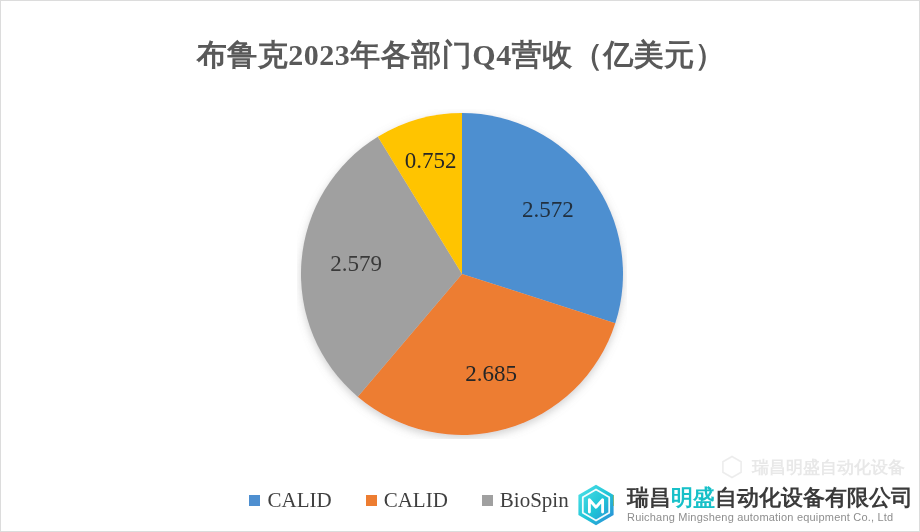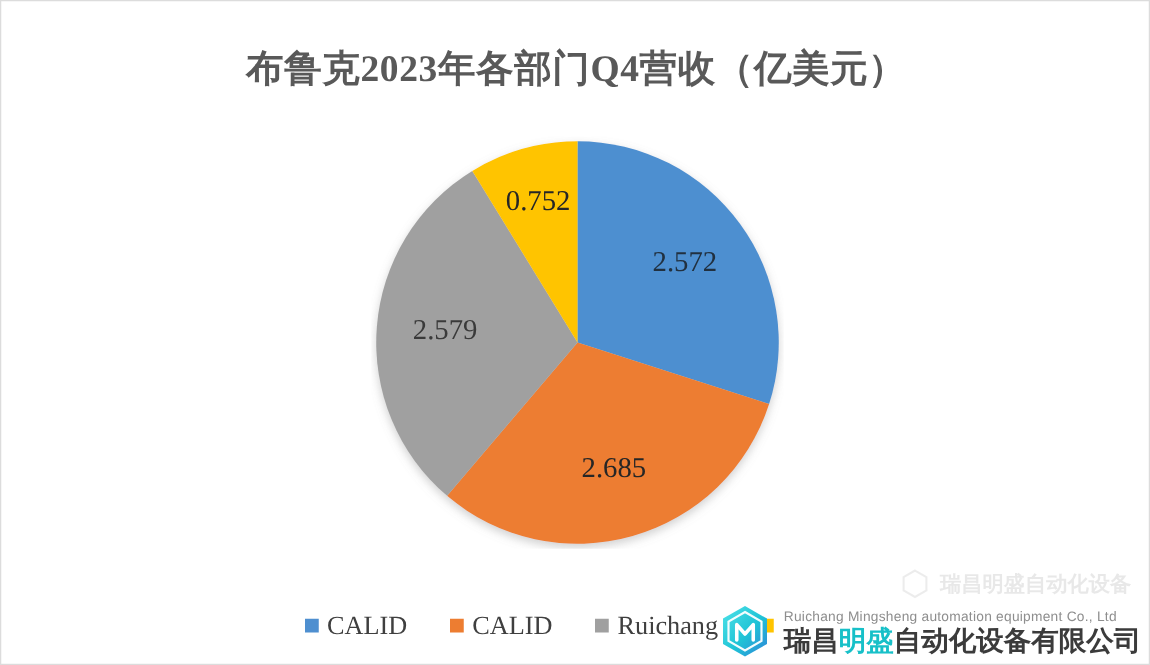--- a/index.html
+++ b/index.html
@@ -186,21 +186,21 @@
       <span class="legend-label">CALID</span>
     </div>
 
     <div class="legend-item">
       <span class="legend-swatch" style="background: rgb(237, 125, 49);"></span>
       <span class="legend-label">CALID</span>
     </div>
 
     <div class="legend-item">
       <span class="legend-swatch" style="background: rgb(160, 160, 160);"></span>
-      <span class="legend-label">Ruichang</span>
+      <span class="legend-label">BioSpin</span>
     </div>
 
     <div class="legend-item hidden-label">
       <span class="legend-swatch" style="background: rgb(255, 196, 0);"></span>
       <span class="legend-label">SOLID</span>
     </div>
 
   </div>
 
   <div id="ghost-watermark">
@@ -217,20 +217,20 @@
           <stop offset="0%" stop-color="#4fe3e8"></stop>
           <stop offset="55%" stop-color="#1fc3d6"></stop>
           <stop offset="100%" stop-color="#2f84d8"></stop>
         </linearGradient>
       </defs>
       <polygon points="50,4 90,27 90,73 50,96 10,73 10,27" fill="url(#hexGrad)"></polygon>
       <polygon points="50,15 80,32.5 80,67.5 50,85 20,67.5 20,32.5" fill="none" stroke="#ffffff" stroke-width="4" opacity="0.95"></polygon>
       <path d="M35,66 L35,38 L50,55 L65,38 L65,66" fill="none" stroke="#ffffff" stroke-width="6.5" stroke-linecap="round" stroke-linejoin="round"></path>
     </svg>
     <div id="wm-text">
-      <div id="wm-sub">Ruichang Mingsheng automation equipment Co., Ltd</div>
       <div id="wm-title">
         <span>瑞昌</span><span class="hl">明盛</span><span>自动化设备有限公司</span>
       </div>
+      <div id="wm-sub">Ruichang Mingsheng automation equipment Co., Ltd</div>
     </div>
   </div>
 
 </div>
 
 </body></html>

